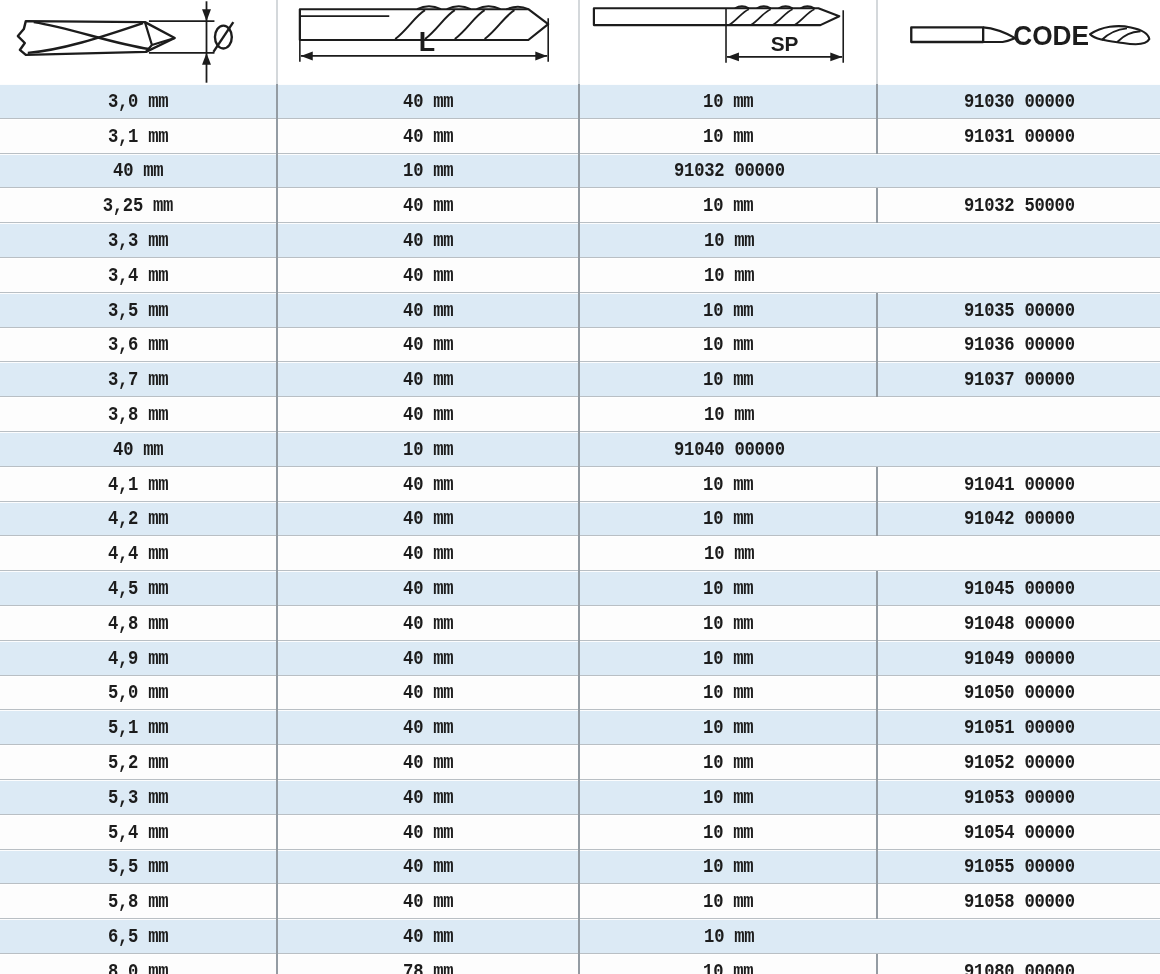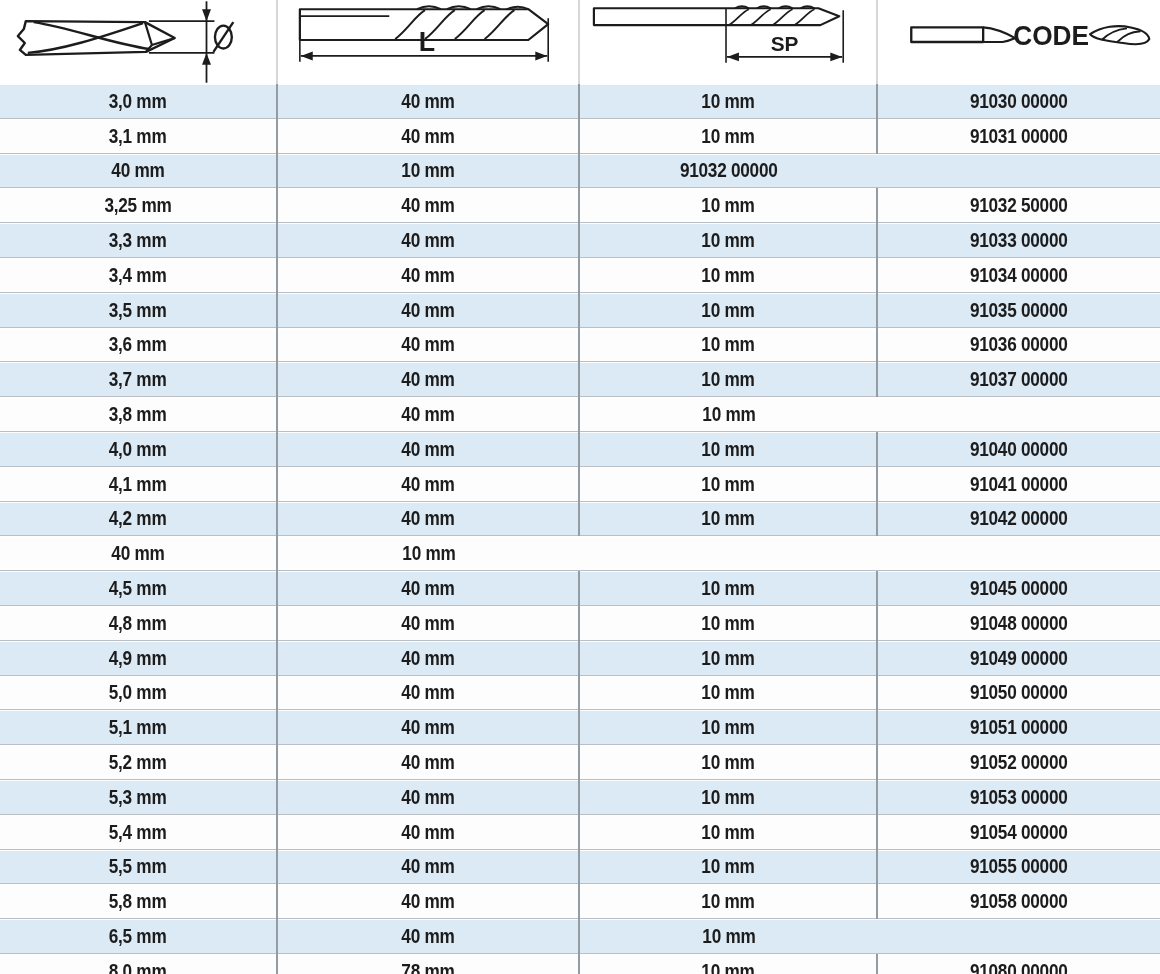--- a/index.html
+++ b/index.html
@@ -32,20 +32,21 @@
   }
   .th:last-child{border-right:none;padding-left:8px;}
   .th svg{display:block;}
   .tbody{width:1160px;}
   .row{
     display:grid;
     grid-template-columns:278px 302px 298px 282px;
     height:34.8px;
     background:var(--row-white);
     box-shadow:inset 0 1px 0 rgba(255,255,255,.9), inset 0 -1px 0 var(--grid-horizontal);
+    font-family:Liberation Mono, monospace;
   }
   .row:nth-child(odd){background:var(--stripe-blue);}
   .cell{
     display:flex;align-items:center;justify-content:center;
     border-right:2px solid var(--grid-vertical);
     color:var(--ink);
     font-size:20px;font-weight:700;
     overflow:hidden;
   }
   .cell:last-child{border-right:none;}
@@ -187,38 +188,32 @@
   <div class="row">
     <div class="cell">
           <span class="val">3,3 mm</span>
         </div>
     <div class="cell">
           <span class="val">40 mm</span>
         </div>
     <div class="cell">
           <span class="val">10 mm</span>
         </div>
-    <div class="cell">
-          <span class="val">91033 00000</span>
-        </div>
   </div>
 
   <div class="row">
     <div class="cell">
           <span class="val">3,4 mm</span>
         </div>
     <div class="cell">
           <span class="val">40 mm</span>
         </div>
     <div class="cell">
           <span class="val">10 mm</span>
         </div>
-    <div class="cell">
-          <span class="val">91034 00000</span>
-        </div>
   </div>
 
   <div class="row">
     <div class="cell">
           <span class="val">3,5 mm</span>
         </div>
     <div class="cell">
           <span class="val">40 mm</span>
         </div>
     <div class="cell">
@@ -266,23 +261,20 @@
     <div class="cell">
           <span class="val">40 mm</span>
         </div>
     <div class="cell">
           <span class="val">10 mm</span>
         </div>
   </div>
 
   <div class="row">
     <div class="cell">
-          <span class="val">4,0 mm</span>
-        </div>
-    <div class="cell">
           <span class="val">40 mm</span>
         </div>
     <div class="cell">
           <span class="val">10 mm</span>
         </div>
     <div class="cell">
           <span class="val">91040 00000</span>
         </div>
   </div>
 
@@ -311,20 +303,23 @@
     <div class="cell">
           <span class="val">10 mm</span>
         </div>
     <div class="cell">
           <span class="val">91042 00000</span>
         </div>
   </div>
 
   <div class="row">
     <div class="cell">
+          <span class="val">4,4 mm</span>
+        </div>
+    <div class="cell">
           <span class="val">40 mm</span>
         </div>
     <div class="cell">
           <span class="val">10 mm</span>
         </div>
   </div>
 
   <div class="row">
     <div class="cell">
           <span class="val">4,5 mm</span>

